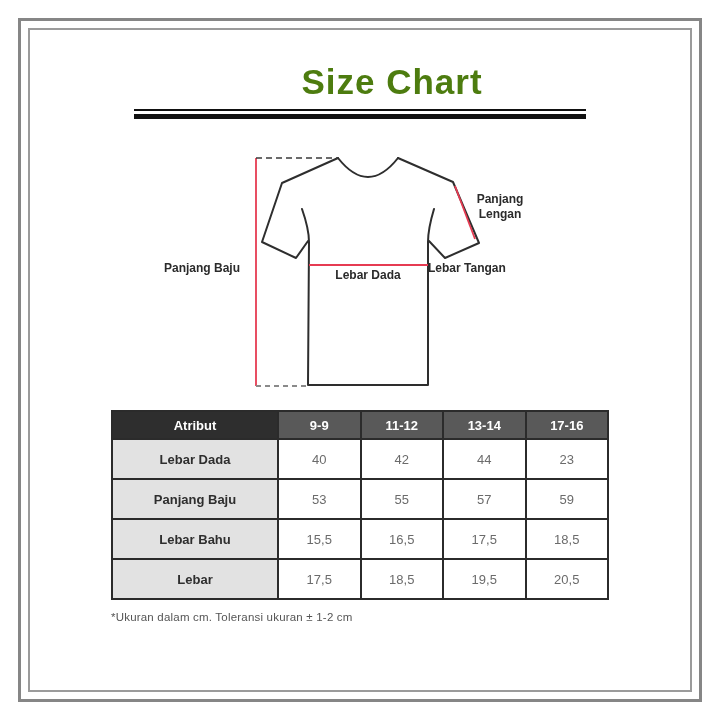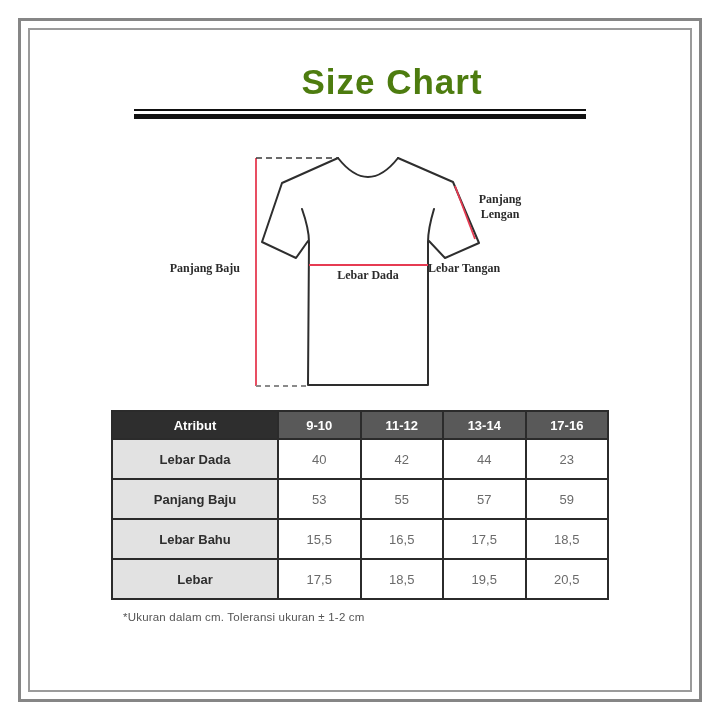--- a/index.html
+++ b/index.html
@@ -16,21 +16,21 @@
     position:absolute;top:62px;left:0;width:720px;text-align:center;
     font-size:35px;font-weight:700;letter-spacing:1px;color:#4d7c0f;margin-left:32px;
   }
   .title-rule{position:absolute;top:109px;left:134px;width:452px;}
   .title-rule .thin{height:2px;background:#111111;}
   .title-rule .thick{height:5px;background:#111111;margin-top:3px;}
 
   
   .diagram{position:absolute;top:145px;left:0;width:720px;height:260px;}
   .diagram svg{position:absolute;top:0;left:0;}
-  .dlabel{position:absolute;font-size:12px;font-weight:700;color:#2b2b2b;line-height:15px;font-family:Liberation Serif, serif;}
+  .dlabel{position:absolute;font-size:12px;font-weight:700;color:#2b2b2b;line-height:15px;}
   .lbl-panjang-baju{top:116px;left:116px;width:124px;text-align:right;}
   .lbl-lebar-dada{top:123px;left:308px;width:120px;text-align:center;}
   .lbl-panjang-lengan{top:47px;left:453px;width:94px;text-align:center;}
   .lbl-lebar-tangan{top:116px;left:428px;width:112px;text-align:left;}
 
   
   .size-table{
     position:absolute;top:410px;left:111px;width:498px;
     border-collapse:collapse;table-layout:fixed;padding-left:40px;
   }
@@ -39,21 +39,21 @@
     font-size:13px;padding:0;
   }
   .size-table thead th{height:26px;color:#ffffff;font-weight:700;}
   .size-table th.attr-col{width:164px;background:#2e2e2e;}
   .size-table th.size-col{background:#595959;}
   .size-table td{height:38px;}
   .size-table td.label-cell{background:#e2e2e2;color:#2e2e2e;font-weight:700;}
   .size-table td.value-cell{background:#ffffff;color:#6b6b6b;font-weight:400;margin-top:28px;}
 
   .footnote{
-    position:absolute;top:611px;left:123px;font-size:11.5px;color:#555555;letter-spacing:.2px;
+    position:absolute;top:611px;left:111px;font-size:11.5px;color:#555555;letter-spacing:.2px;
   }
 </style>
 </head>
 <body>
 
 <div class="page">
 
   <div class="frame-outer"></div>
   <div class="frame-inner"></div>
 
@@ -94,21 +94,21 @@
       <div>Panjang</div>
       <div>Lengan</div>
     </div>
     <div class="dlabel lbl-lebar-tangan">Lebar Tangan</div>
   </div>
 
   <table class="size-table">
     <thead>
       <tr>
           <th class="attr-col">Atribut</th>
-          <th class="size-col">9-10</th>
+          <th class="size-col">9-9</th>
           <th class="size-col">11-12</th>
           <th class="size-col">13-14</th>
           <th class="size-col">17-16</th>
         </tr>
     </thead>
     <tbody>
         <tr>
           <td class="label-cell">Lebar Dada</td>
           <td class="value-cell">40</td>
           <td class="value-cell">42</td>

